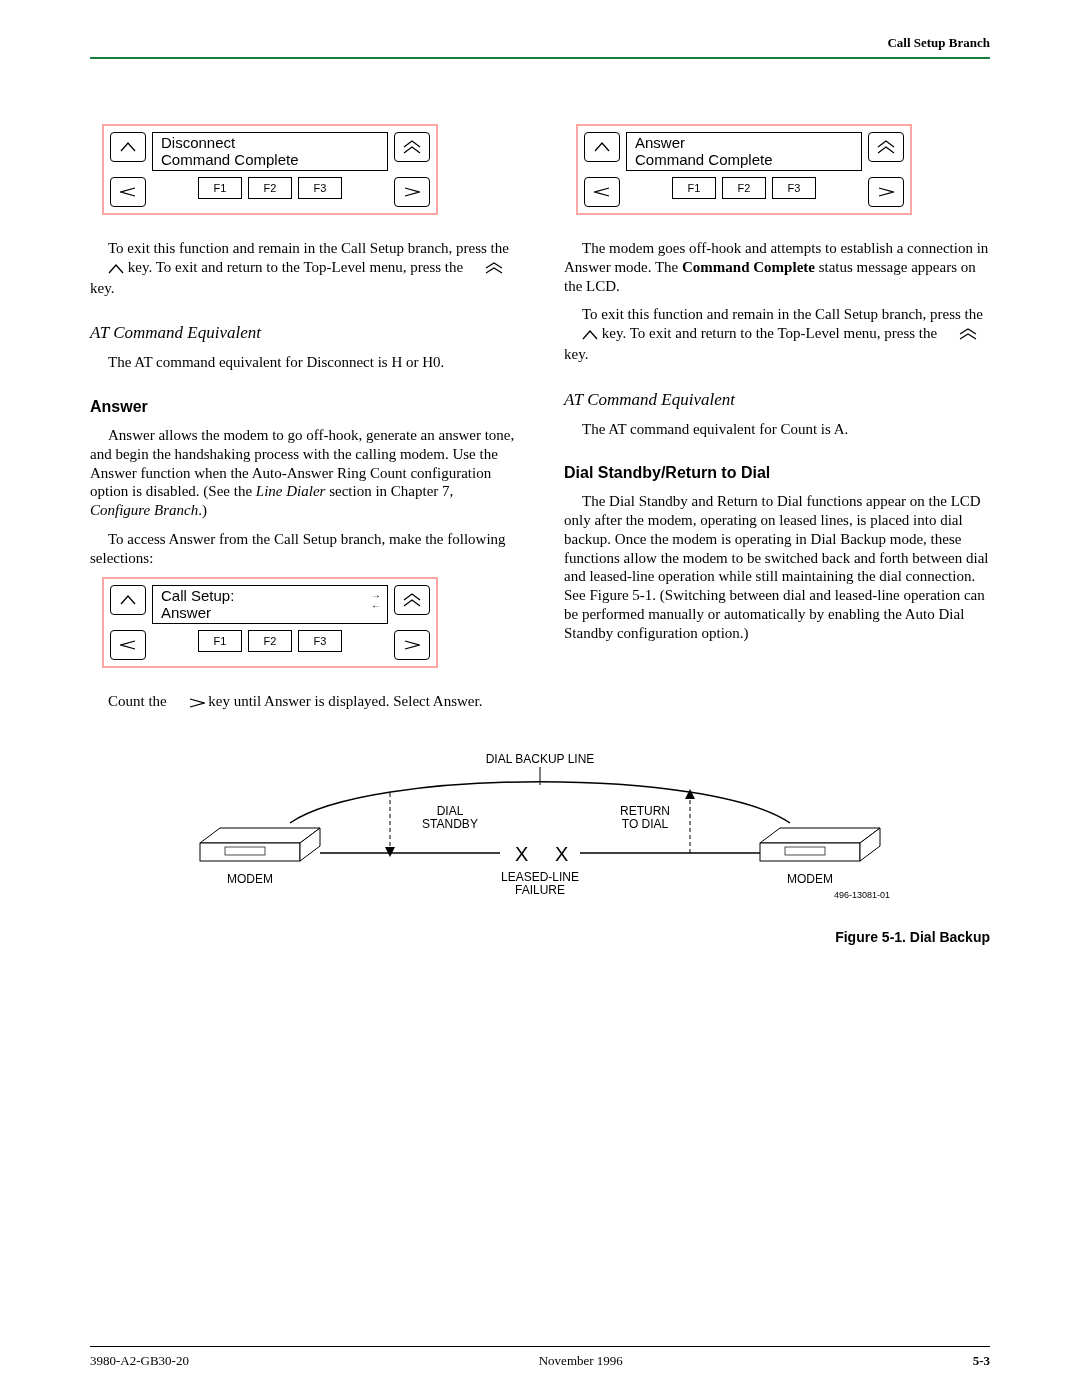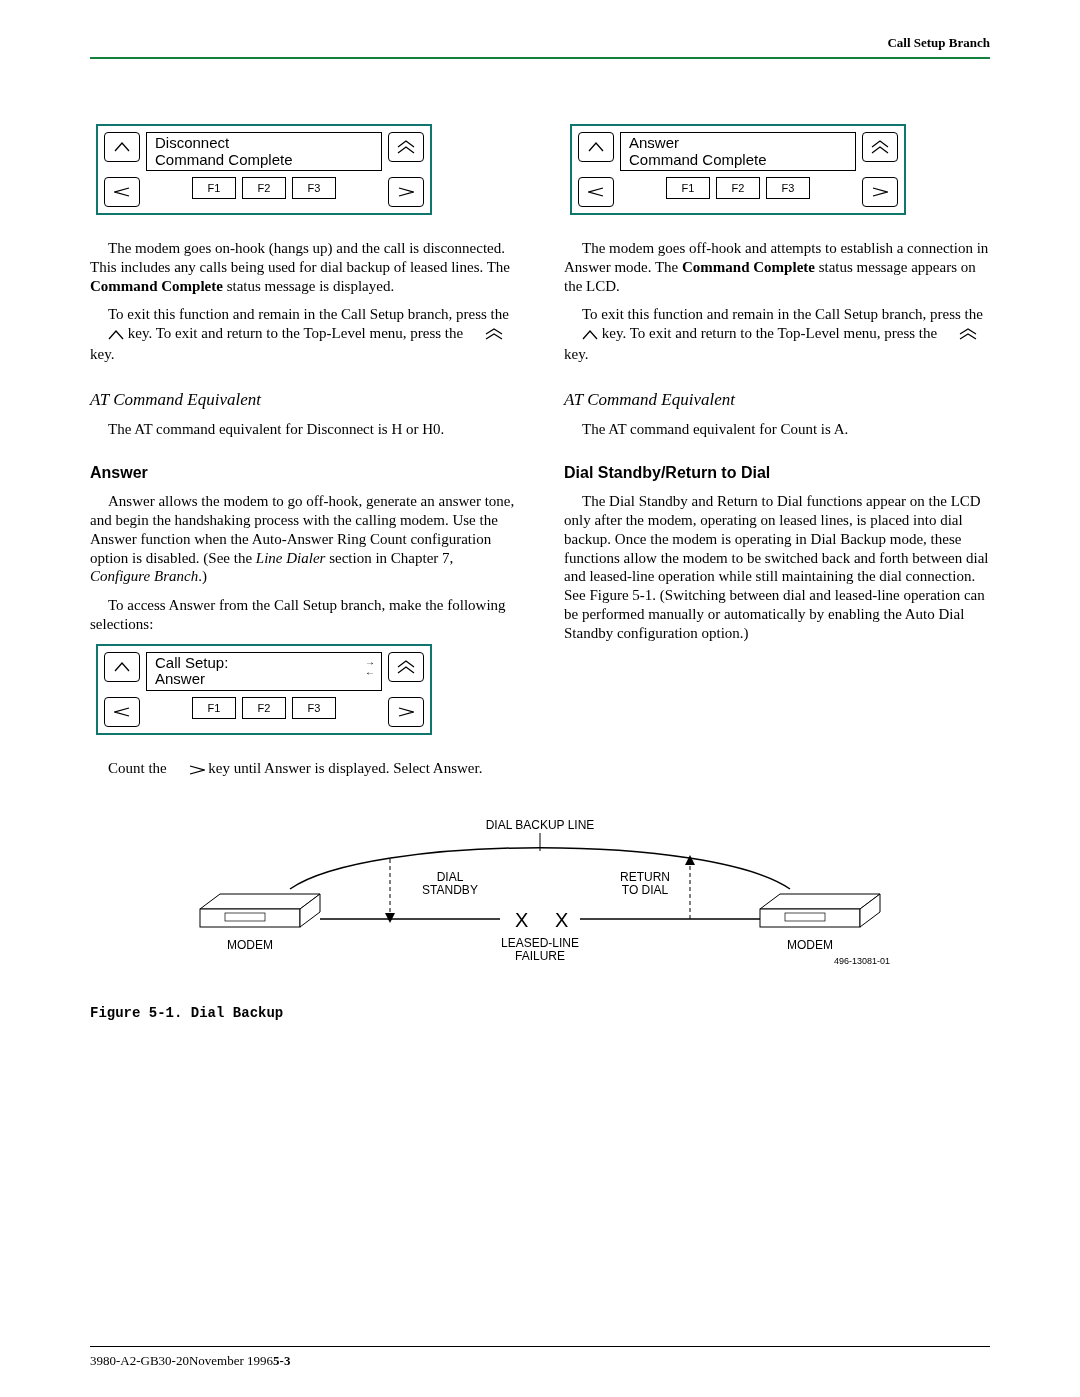--- a/index.html
+++ b/index.html
@@ -46,23 +46,23 @@
     margin: 26px 0 10px 0;
   }
   .h-bold {
     font-family: Arial, Helvetica, sans-serif;
     font-weight: bold;
     font-size: 16px;
     margin: 26px 0 10px 0;
   }
   
   .lcd-panel {
-    border: 2px solid #0f766e;
+    border: 2px solid #fca5a5;
     width: 320px;
-    margin: 0 0 24px 6px;
+    margin: 0 0 24px 12px;
     padding: 6px 6px 6px 6px;
     font-family: Arial, Helvetica, sans-serif;
   }
   .lcd-row {
     display: flex;
     align-items: stretch;
     gap: 6px;
   }
   .lcd-row + .lcd-row { margin-top: 6px; }
   .lcd-btn {
@@ -103,38 +103,39 @@
     font-size: 10px;
     line-height: 1;
   }
   
   .inline-icon {
     display: inline-block;
     vertical-align: -2px;
   }
   
   .figure-caption {
-    font-family: Liberation Mono, monospace;
+    font-family: Liberation Sans, sans-serif;
     font-weight: bold;
-    text-align: left;
+    text-align: right;
     font-size: 14px;
-    margin-top: 16px;
+    margin-top: 6px;
   }
   .figure-wrap {
     margin-top: 30px;
   }
   
   .footer {
     position: absolute;
     bottom: 28px;
     left: 90px;
     right: 90px;
     border-top: 1px solid #000;
     padding-top: 6px;
     display: flex;
+    justify-content: space-between;
     font-size: 13px;
   }
 </style>
 </head>
 <body>
 
 <div class="page">
 
   <div class="header-right">Call Setup Branch</div>
 
@@ -172,23 +173,20 @@
             <div class="f-btn">F3</div>
           </div>
           <div class="lcd-btn">
             <svg width="16" height="10">
                 <path d="M1 1 L15 5 L1 9" stroke="#000" fill="none" stroke-width="1.3"></path>
               </svg>
           </div>
         </div>
       </div>
 
-      <p class="para">
-        <span>The modem goes on-hook (hangs up) and the call is disconnected. This includes any calls being used for dial backup of leased lines. The </span><b>Command Complete</b><span> status message is displayed.</span>
-      </p>
 
       <p class="para">
         <span>To exit this function and remain in the Call Setup branch, press the </span>
         <span class="inline-icon"><svg width="16" height="10">
               <path d="M1 9 L8 1 L15 9" stroke="#000" fill="none" stroke-width="1.3"></path>
             </svg></span>
         <span> key. To exit and return to the Top-Level menu, press the </span>
         <span class="inline-icon"><svg width="18" height="12">
               <path d="M1 6 L9 1 L17 6" stroke="#000" fill="none" stroke-width="1.2"></path>
               <path d="M1 11 L9 6 L17 11" stroke="#000" fill="none" stroke-width="1.2"></path>

